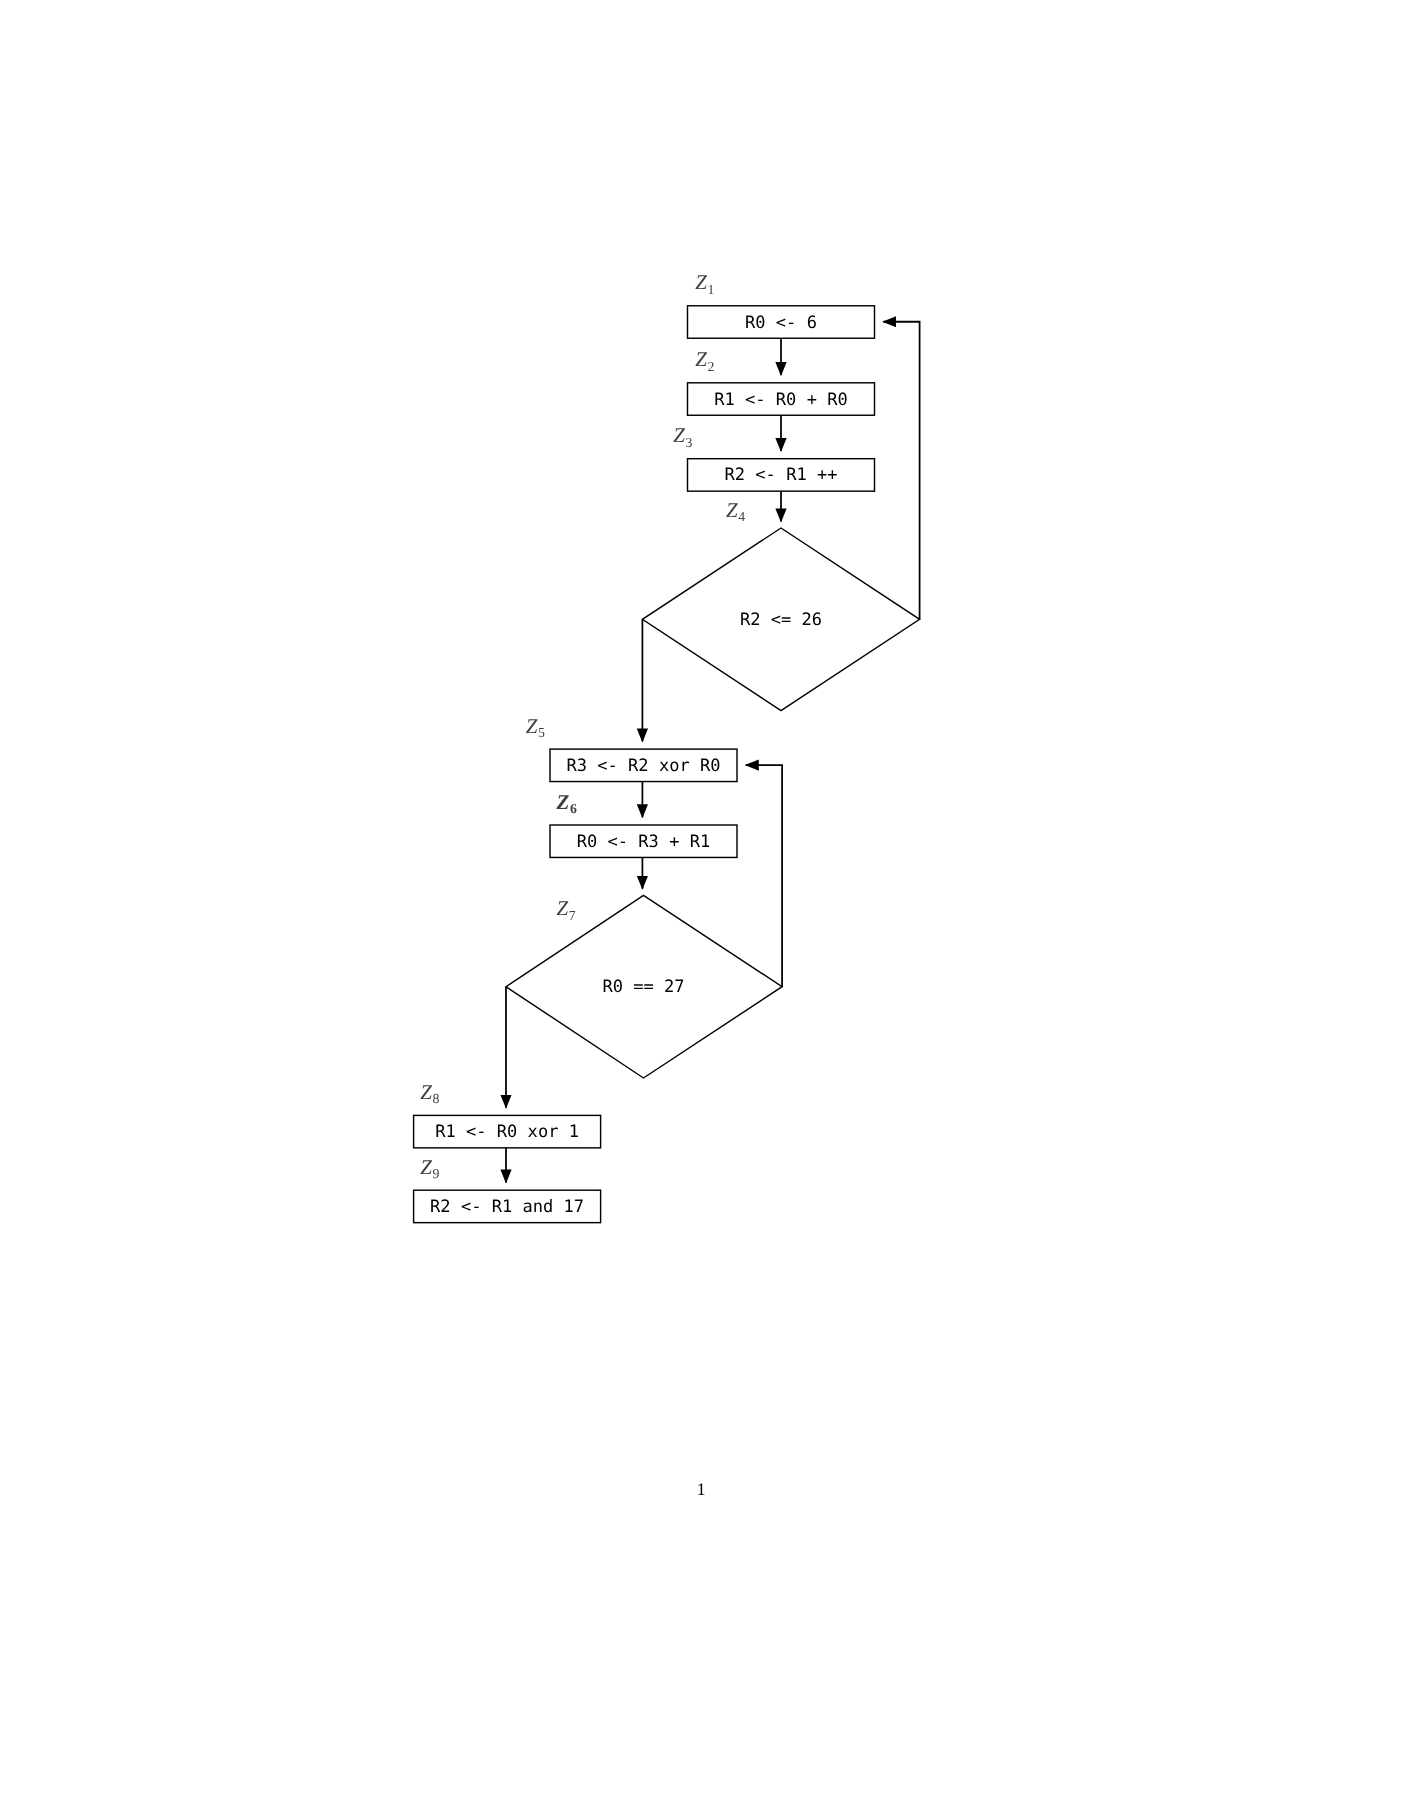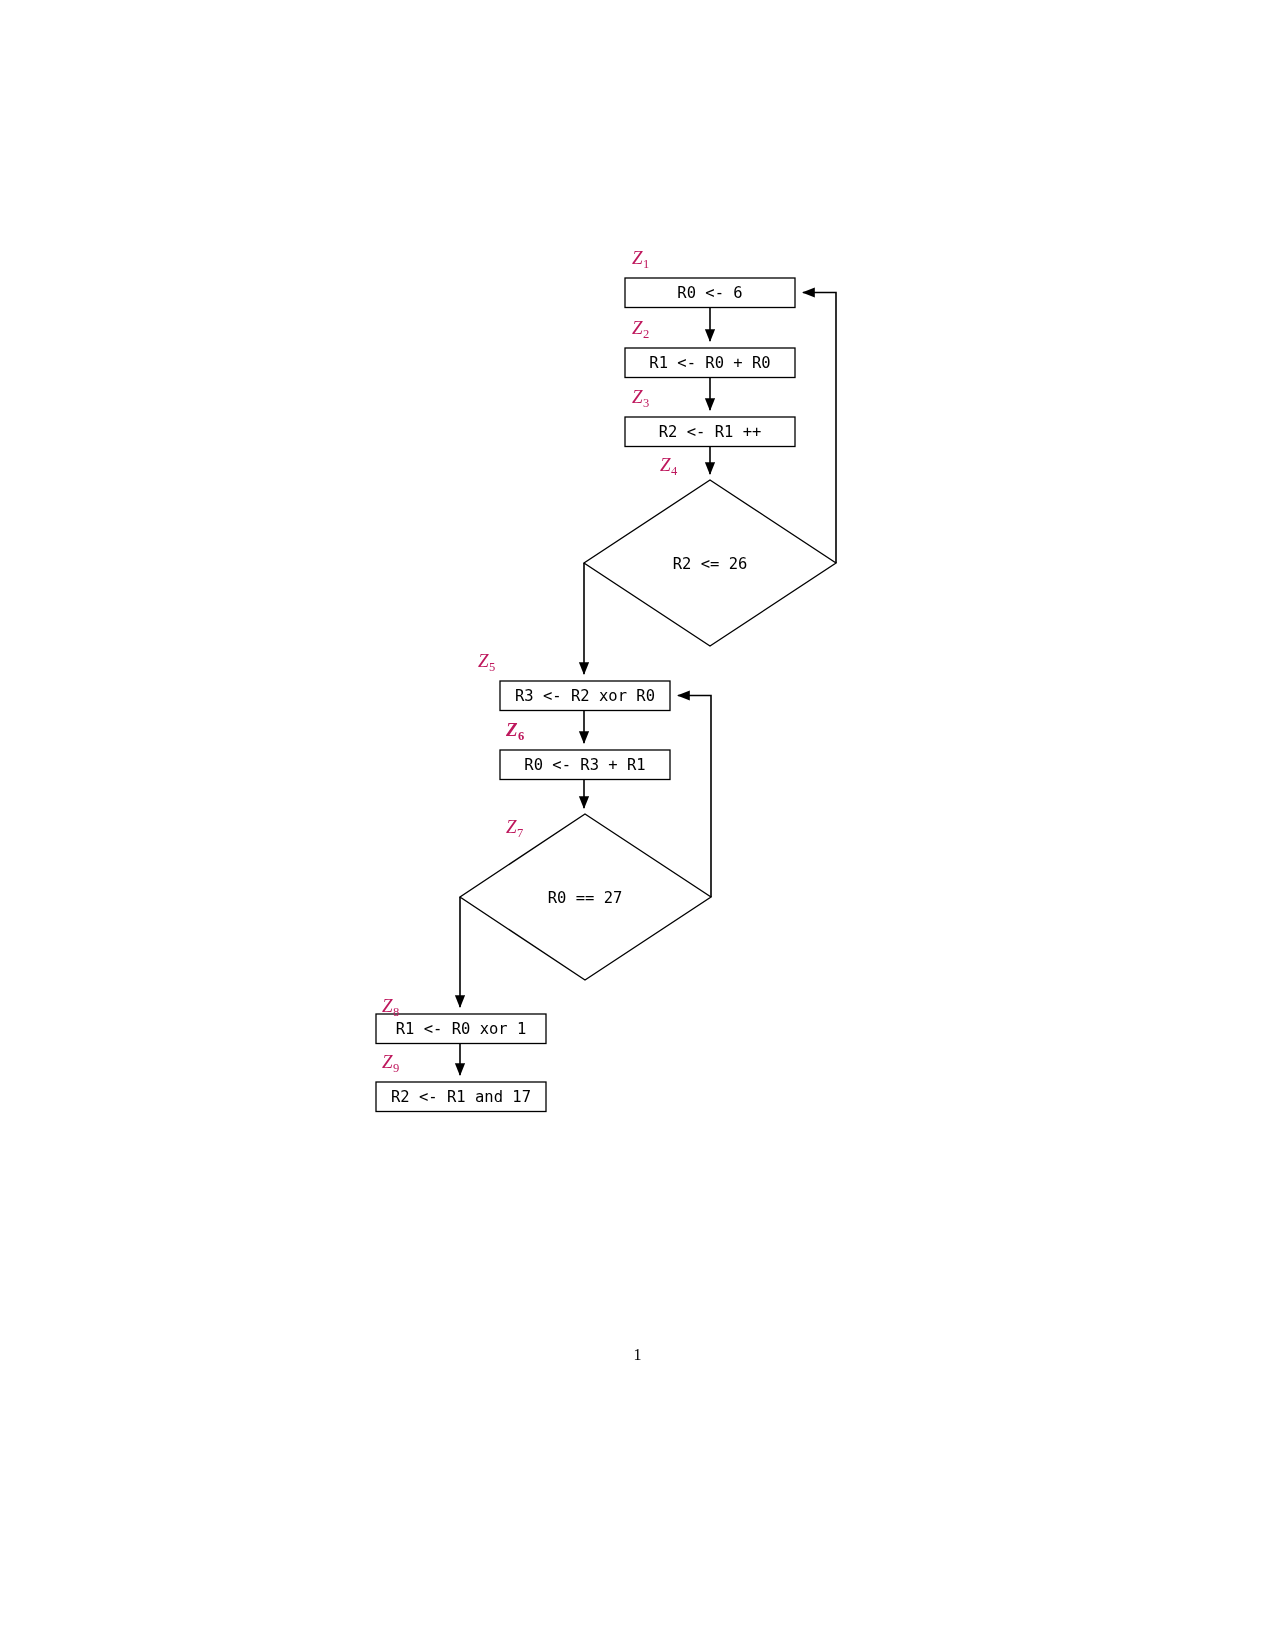--- a/index.html
+++ b/index.html
@@ -49,21 +49,21 @@
     fill: #000000;
     text-anchor: middle;
     dominant-baseline: middle;
     white-space: pre;
   }
   .state-label {
     position: absolute;
     font-family: "Liberation Serif", serif;
     font-style: italic;
     font-size: 19px;
-    color: #be185d;
+    color: #404040;
     line-height: 1;
     user-select: none;
   }
   .state-label sub {
     font-size: 0.66em;
     font-style: normal;
     vertical-align: -0.28em;
     padding-left: 0.5px;
   }
   .page-number {
@@ -149,29 +149,29 @@
     <g>
       <rect class="node-rect" x="376" y="1082" width="170" height="29.5"></rect>
       <text class="node-text" x="461" y="1097.5">R2 &lt;- R1 and 17</text>
     </g>
   </svg>
 
   <div class="state-label" style="left:632px; top:248px;"><span>Z</span><sub>1</sub></div>
 
   <div class="state-label" style="left:632px; top:318px;text-align:right;"><span>Z</span><sub>2</sub></div>
 
-  <div class="state-label" style="left:632px; top:387px;text-align:right;"><span>Z</span><sub>3</sub></div>
+  <div class="state-label" style="left:612px; top:387px;text-align:right;"><span>Z</span><sub>3</sub></div>
 
   <div class="state-label" style="left:660px; top:455px;"><span>Z</span><sub>4</sub></div>
 
   <div class="state-label" style="left:478px; top:651px;"><span>Z</span><sub>5</sub></div>
 
   <div class="state-label" style="left:506px; top:720px;font-weight:bold;"><span>Z</span><sub>6</sub></div>
 
   <div class="state-label" style="left:506px; top:817px;"><span>Z</span><sub>7</sub></div>
 
-  <div class="state-label" style="left:382px; top:984px;margin-top:12px;"><span>Z</span><sub>8</sub></div>
+  <div class="state-label" style="left:382px; top:984px;"><span>Z</span><sub>8</sub></div>
 
   <div class="state-label" style="left:382px; top:1052px;"><span>Z</span><sub>9</sub></div>
 
   <div class="page-number">1</div>
 
 </div>
 
 </body></html>

